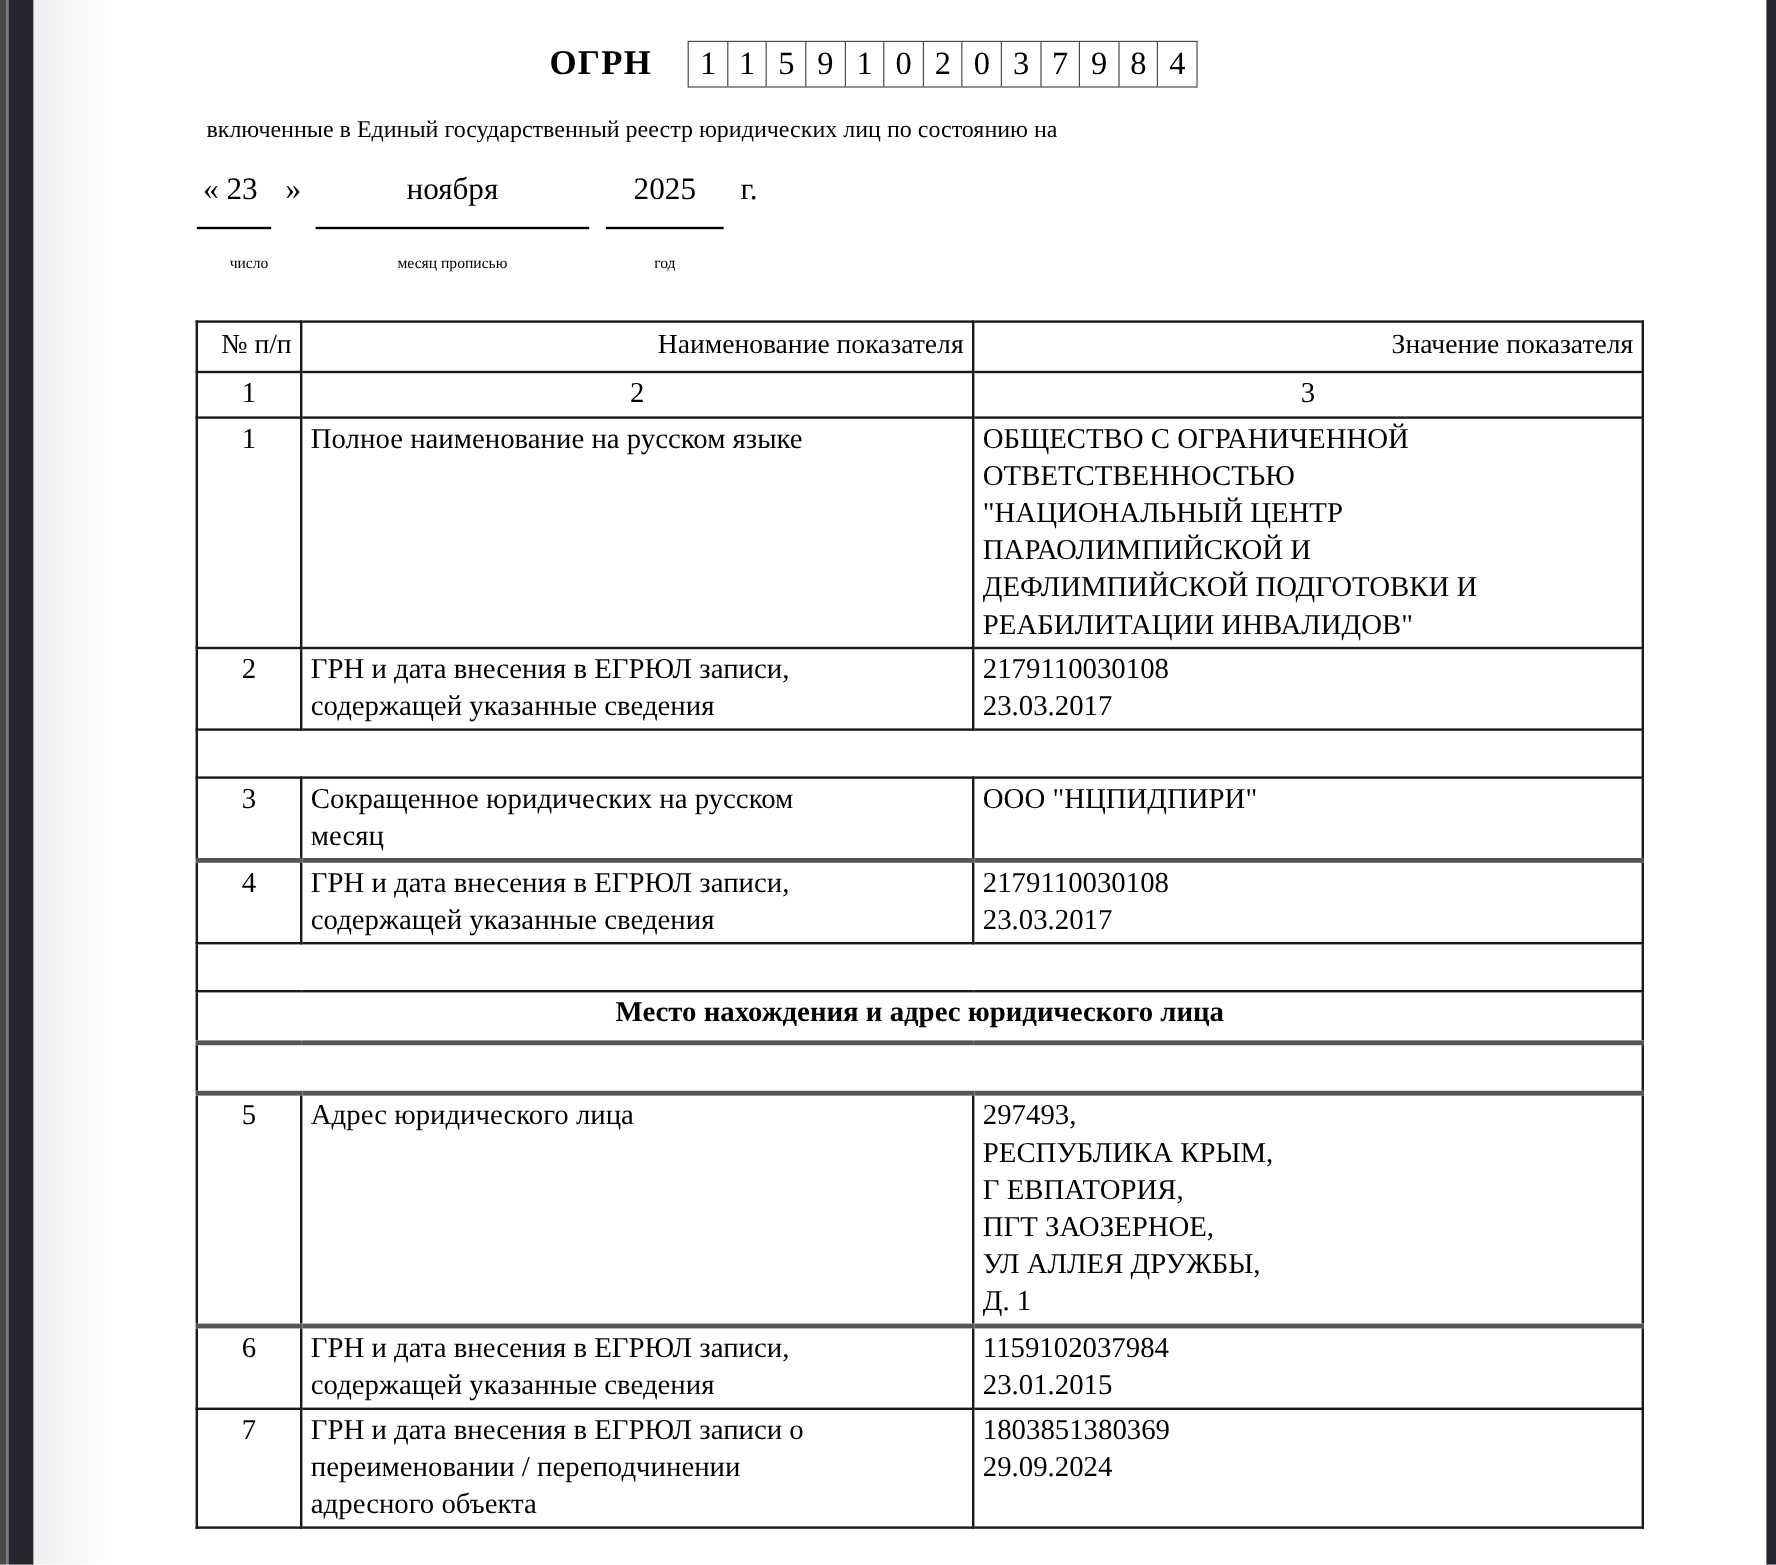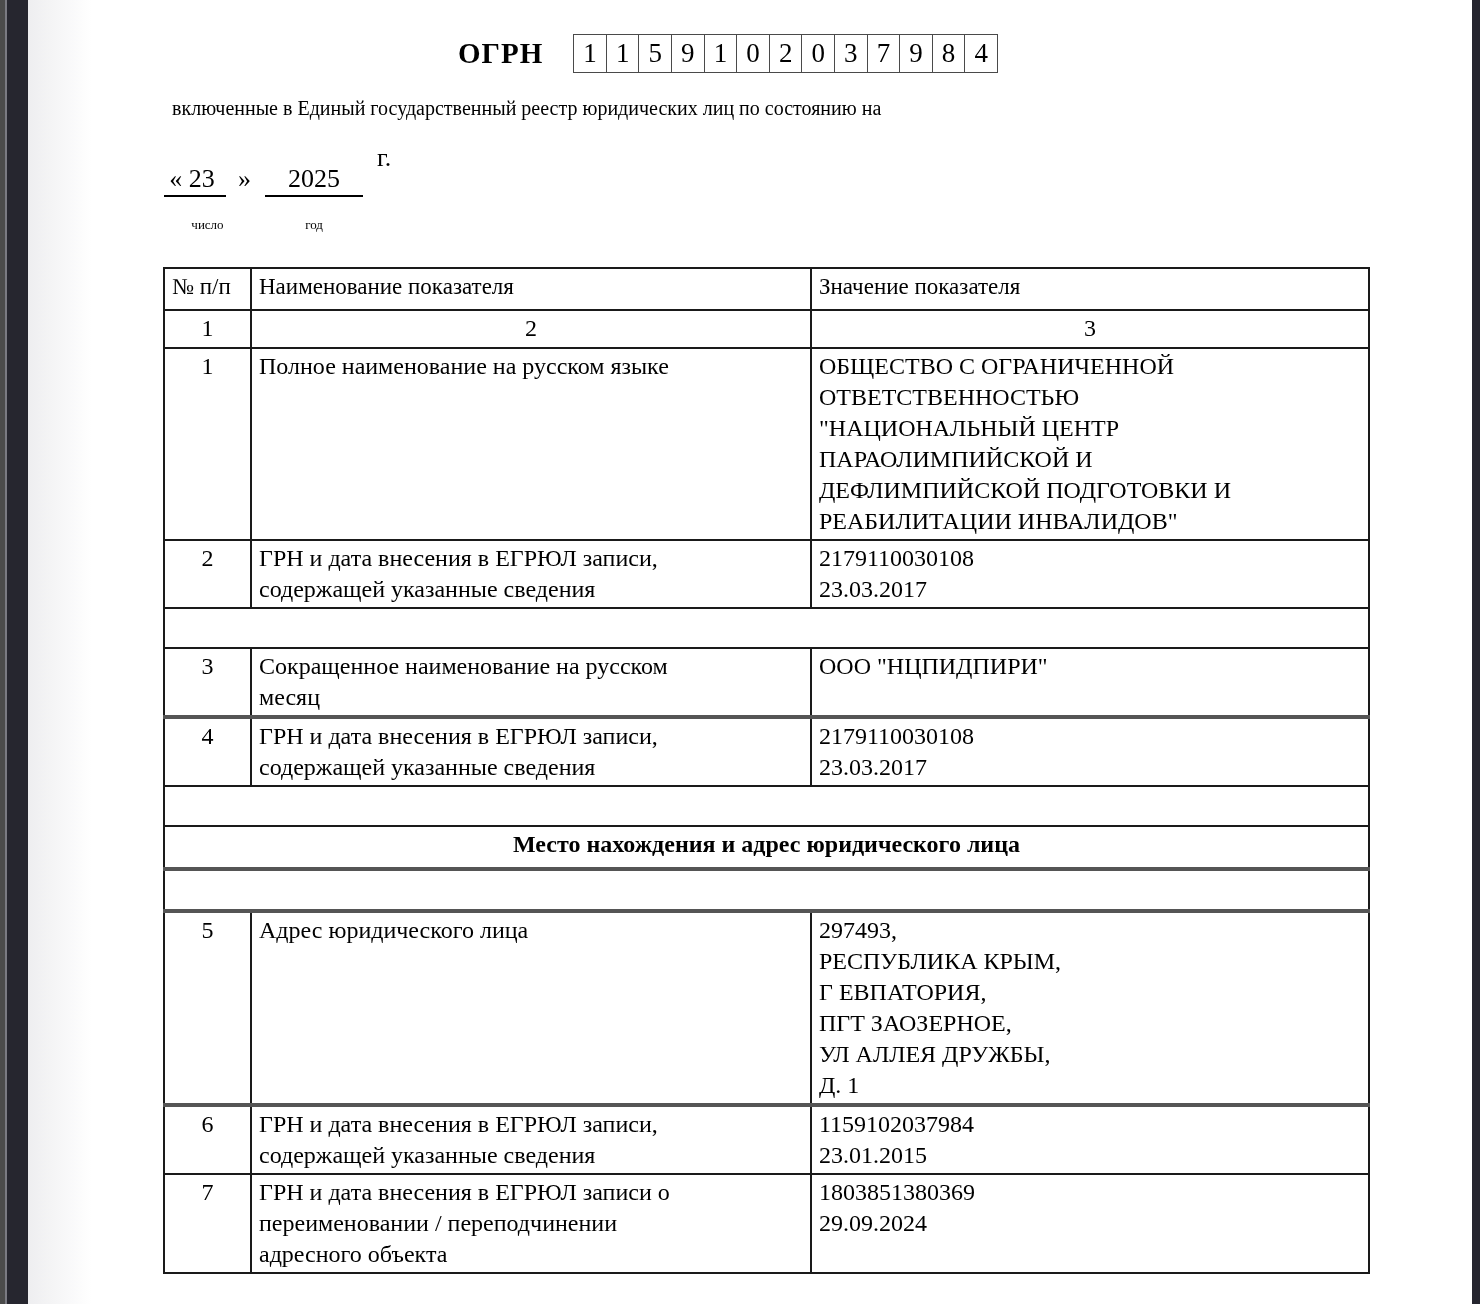--- a/index.html
+++ b/index.html
@@ -28,21 +28,21 @@
     font-size: 27px; border-right: 1px solid #4a4a4a;
   }
   .ogrn-box:last-child { border-right: none; }
 
   .intro { position: absolute; left: 172px; top: 97px; font-size: 20px; white-space: nowrap; }
 
   
   .date-area { position: absolute; left: 164px; top: 143px; display: flex; align-items: flex-start; font-size: 26px; }
   .fgroup { display: inline-flex; flex-direction: column; align-items: center; }
   .frow { display: flex; align-items: baseline; }
-  .fline { border-bottom: 2px solid #000; text-align: center; padding-bottom: 1px; margin-top: 21px; }
+  .fline { border-bottom: 2px solid #000; text-align: center; padding-bottom: 16px; }
   .flabel { font-size: 13px; margin-top: 20px; }
   .day-line { min-width: 62px; padding-left: 4px; padding-right: 10px; box-sizing: border-box; }
   .close-quote { margin-left: 12px; }
   .month-group { margin-left: 12px; }
   .month-line { min-width: 228px; }
   .year-group { margin-left: 14px; }
   .year-line { min-width: 98px; }
   .year-suffix { margin-left: 14px; font-size: 26px; }
 
   
@@ -50,21 +50,21 @@
   table.registry {
     border-collapse: collapse; table-layout: fixed; width: 100%;
     font-size: 24px; line-height: 31px;
   }
   table.registry td {
     border: 2px solid #1a1a1a;
     padding: 2px 7px;
     vertical-align: top;
     overflow: hidden;
   }
-  td.hdr { text-align: left; font-size: 23px; height: 36px; vertical-align: middle; padding: 2px 4px; }
+  td.hdr { text-align: right; font-size: 23px; height: 36px; vertical-align: middle; padding: 2px 4px; }
   td.colnum { text-align: center; height: 32px; vertical-align: middle; }
   td.section { text-align: center; font-weight: bold; height: 36px; vertical-align: middle; }
   td.num { text-align: center; }
   td.spacer { height: 34px; }
   tr.heavy-top > td { border-top: 4px solid #555; }
   .val-line, .name-line { white-space: nowrap; }
 </style>
 </head>
 <body>
 
@@ -95,20 +95,24 @@
 
 <div class="intro">включенные в Единый государственный реестр юридических лиц по состоянию на</div>
 
 <div class="date-area">
   <div class="fgroup">
     <div class="frow">
       <span class="fline day-line"><span>«</span> <span>23</span></span>
         <span class="close-quote">»</span>
     </div>
     <div class="flabel">число</div>
+  </div>
+  <div class="fgroup month-group">
+    <div class="fline month-line">ноября</div>
+    <div class="flabel">месяц прописью</div>
   </div>
   <div class="fgroup year-group">
     <div class="fline year-line">2025</div>
     <div class="flabel">год</div>
   </div>
   <div class="year-suffix">г.</div>
 </div>
 
 <div class="table-wrap">
   <table class="registry">
@@ -154,21 +158,21 @@
             <div class="val-line">2179110030108</div>
             <div class="val-line">23.03.2017</div>
           </td>
         </tr>
         <tr>
           <td colspan="3" class="spacer"></td>
         </tr>
         <tr>
           <td class="num">3</td>
           <td>
-            <div class="name-line">Сокращенное наименование на русском</div>
+            <div class="name-line">Сокращенное юридических на русском</div>
             <div class="name-line">месяц</div>
           </td>
           <td>
             <div class="val-line">ООО "НЦПИДПИРИ"</div>
           </td>
         </tr>
         <tr class="heavy-top">
           <td class="num">4</td>
           <td>
             <div class="name-line">ГРН и дата внесения в ЕГРЮЛ записи,</div>

